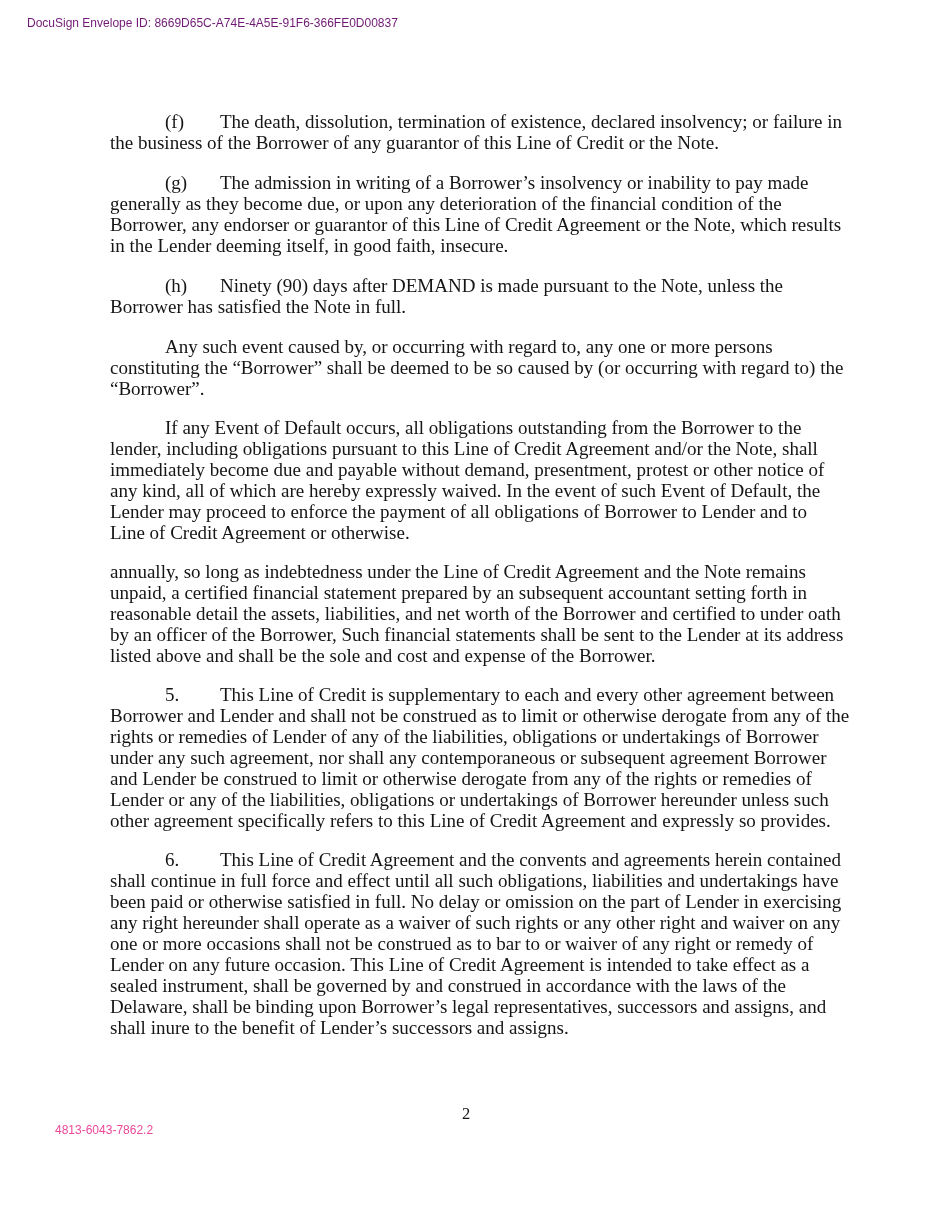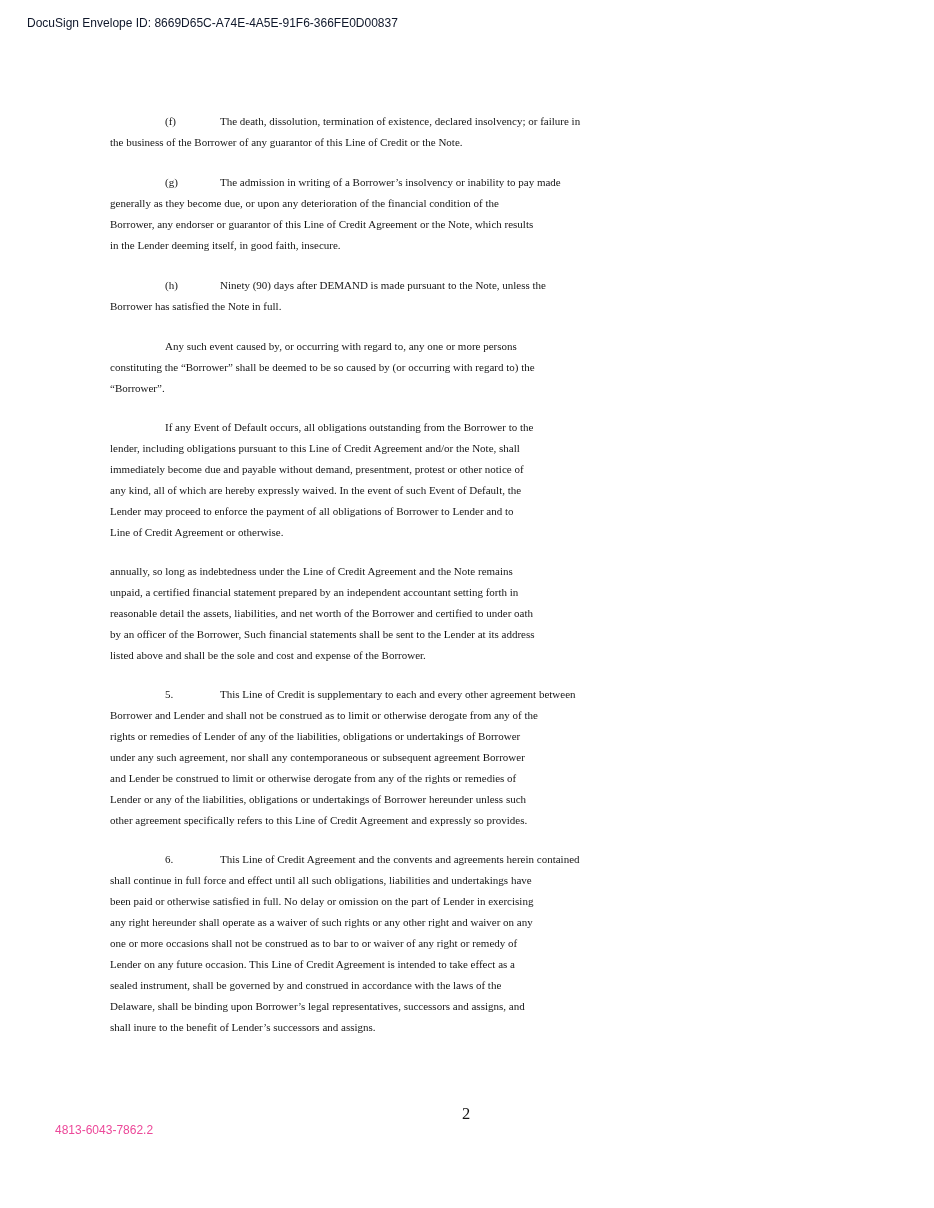--- a/index.html
+++ b/index.html
@@ -13,30 +13,30 @@
       position: relative;
       overflow: hidden;
       color: #111111;
     }
     .envelope-id {
       position: absolute;
       left: 27px;
       top: 16px;
       font-family: "Liberation Sans", sans-serif;
       font-size: 12px;
-      color: #0f172a;
+      color: #701a75;
       white-space: nowrap;
     }
     .content {
       position: absolute;
       left: 110px;
       top: 111px;
       width: 720px;
       font-family: "Liberation Serif", serif;
-      font-size: 11px;
+      font-size: 19px;
       line-height: 21px;
       color: #151515;
     }
     .para {
       margin: 0;
     }
     .para .line {
       display: block;
       white-space: nowrap;
     }
@@ -105,21 +105,21 @@
     <span class="line first">If any Event of Default occurs, all obligations outstanding from the Borrower to the</span>
     <span class="line">lender, including obligations pursuant to this Line of Credit Agreement and/or the Note, shall</span>
     <span class="line">immediately become due and payable without demand, presentment, protest or other notice of</span>
     <span class="line">any kind, all of which are hereby expressly waived.  In the event of such Event of Default, the</span>
     <span class="line">Lender may proceed to enforce the payment of all obligations of Borrower to Lender and to</span>
     <span class="line">Line of Credit Agreement or otherwise.</span>
   </div>
 
   <div class="para gap-4">
     <span class="line">annually, so long as indebtedness under the Line of Credit Agreement and the Note remains</span>
-    <span class="line">unpaid, a certified financial statement prepared by an independent accountant setting forth in</span>
+    <span class="line">unpaid, a certified financial statement prepared by an subsequent accountant setting forth in</span>
     <span class="line">reasonable detail the assets, liabilities, and net worth of the Borrower and certified to under oath</span>
     <span class="line">by an officer of the Borrower, Such financial statements shall be sent to the Lender at its address</span>
     <span class="line">listed above and shall be the sole and cost and expense of the Borrower.</span>
   </div>
 
   <div class="para gap-5">
     <span class="line first"><span class="marker">5.</span><span>This Line of Credit is supplementary to each and every other agreement between</span></span>
     <span class="line">Borrower and Lender and shall not be construed as to limit or otherwise derogate from any of the</span>
     <span class="line">rights or remedies of Lender of any of the liabilities, obligations or undertakings of Borrower</span>
     <span class="line">under any such agreement, nor shall any contemporaneous or subsequent agreement Borrower</span>

